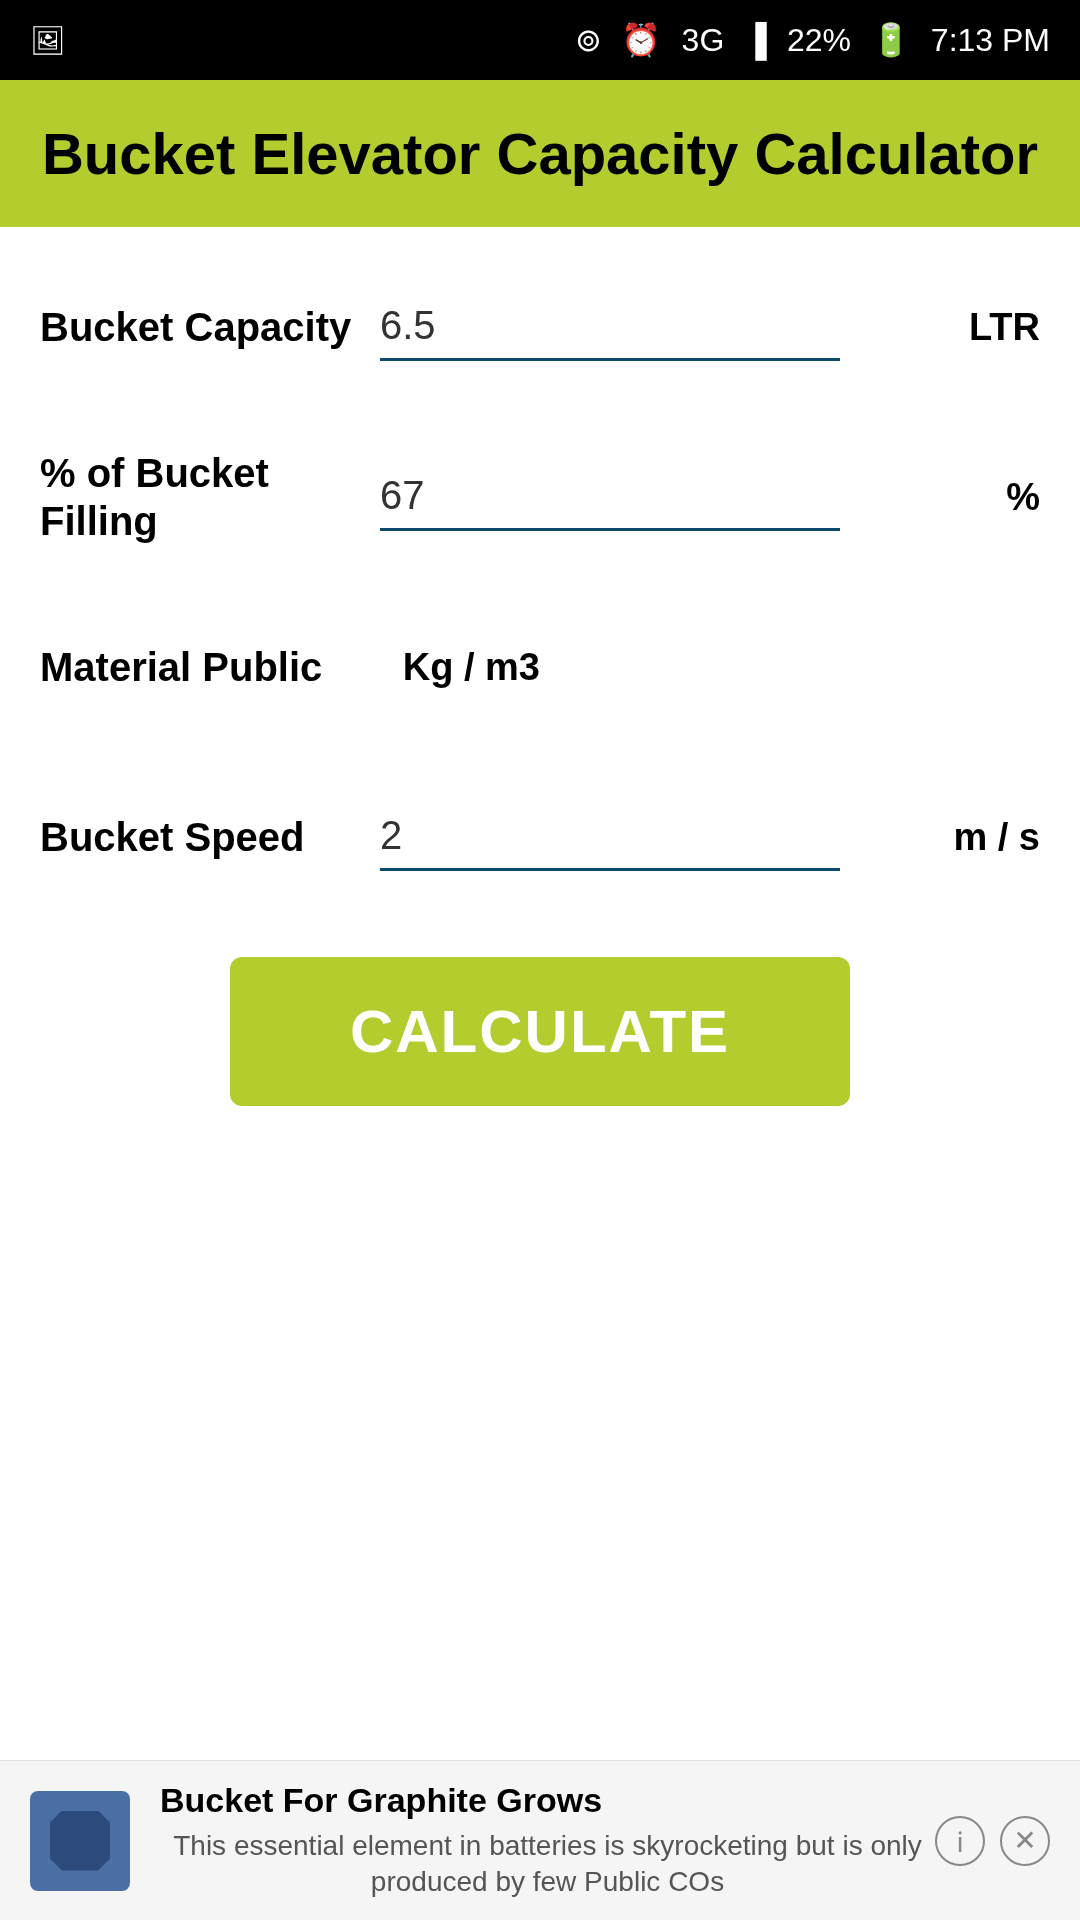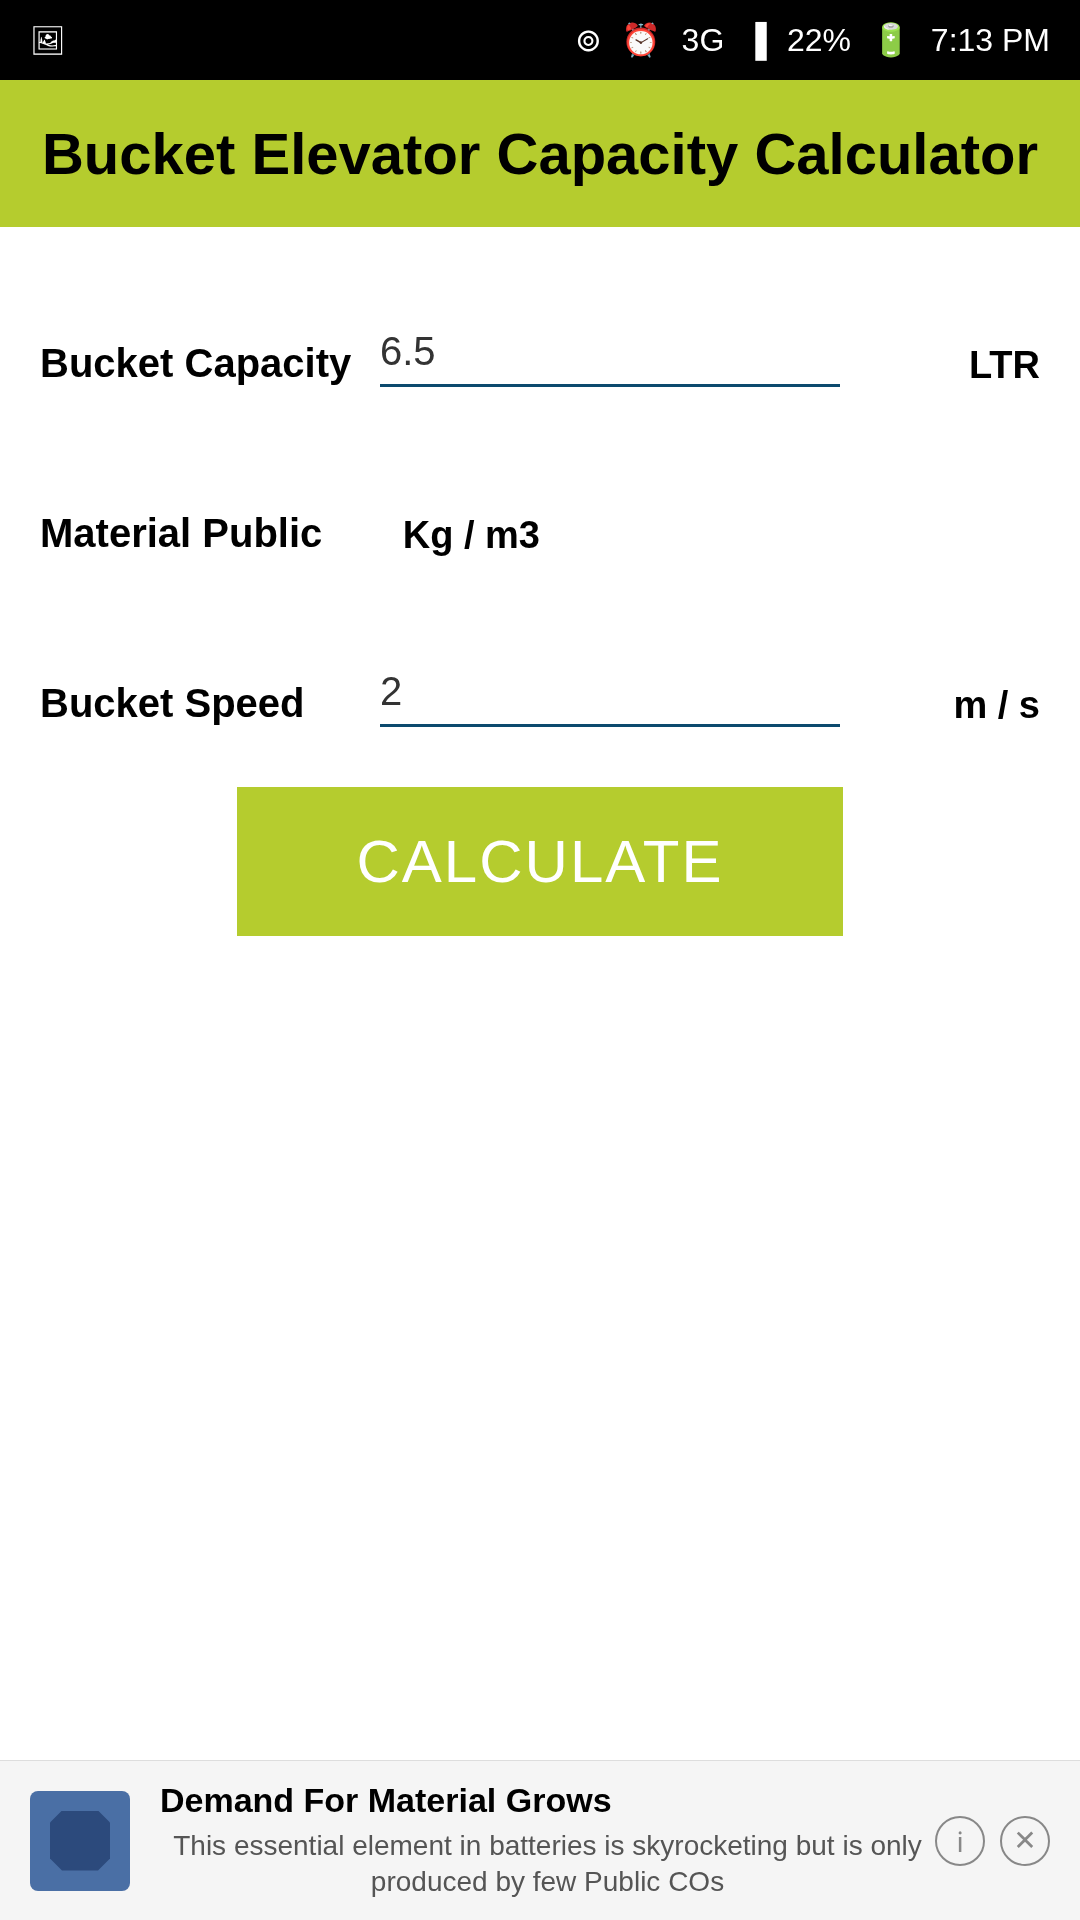--- a/index.html
+++ b/index.html
@@ -60,21 +60,21 @@
     }
 
     
     .main-content {
       padding: 40px 40px;
     }
 
     
     .form-row {
       display: flex;
-      align-items: flex-end;
+      align-items: center;
       margin-bottom: 50px;
       min-height: 120px;
     }
 
     .field-label {
       width: 320px;
       font-size: 40px;
       font-weight: bold;
       color: #000000;
       text-align: left;
@@ -112,23 +112,23 @@
       display: flex;
       justify-content: center;
       margin-top: 60px;
       margin-bottom: 60px;
     }
 
     .calculate-btn {
       background: #b5cc2e;
       color: #ffffff;
       font-size: 60px;
-      font-weight: normal;
+      font-weight: bold;
       border: none;
-      border-radius: 0;
+      border-radius: 12px;
       padding: 40px 120px;
       cursor: pointer;
       letter-spacing: 2px;
     }
 
     
     .ad-banner {
       position: fixed;
       bottom: 0;
       left: 0;
@@ -238,20 +238,27 @@
 <div class="main-content">
 
   <div class="form-row">
     <label class="field-label">Bucket Capacity</label>
     <div class="field-input-container">
       <input class="field-input" type="number" value="6.5" style="">
     </div>
     <span class="field-unit">LTR</span>
   </div>
 
+  <div class="form-row">
+    <label class="field-label">% of Bucket Filling</label>
+    <div class="field-input-container">
+      <input class="field-input" type="number" value="67" style="">
+    </div>
+    <span class="field-unit">%</span>
+  </div>
 
   <div class="form-row">
     <label class="field-label">Material Public</label>
     <span class="field-unit">Kg / m3</span>
   </div>
 
   <div class="form-row">
     <label class="field-label">Bucket Speed</label>
     <div class="field-input-container">
       <input class="field-input" type="number" value="2" style="">
@@ -264,20 +271,20 @@
     <button class="calculate-btn">CALCULATE</button>
   </div>
 
 </div>
 
 <div class="ad-banner">
   <div class="ad-logo">
     <div class="ad-logo-inner"></div>
   </div>
   <div class="ad-content">
-    <div class="ad-title">Demand For Material Grows</div>
+    <div class="ad-title">Bucket For Graphite Grows</div>
     <div class="ad-description">This essential element in batteries is skyrocketing but is only produced by few Public COs</div>
   </div>
   <div class="ad-icons-row">
     <button class="ad-info-btn">ℹ</button>
     <button class="ad-close-btn">✕</button>
   </div>
 </div>
 
 </body></html>

